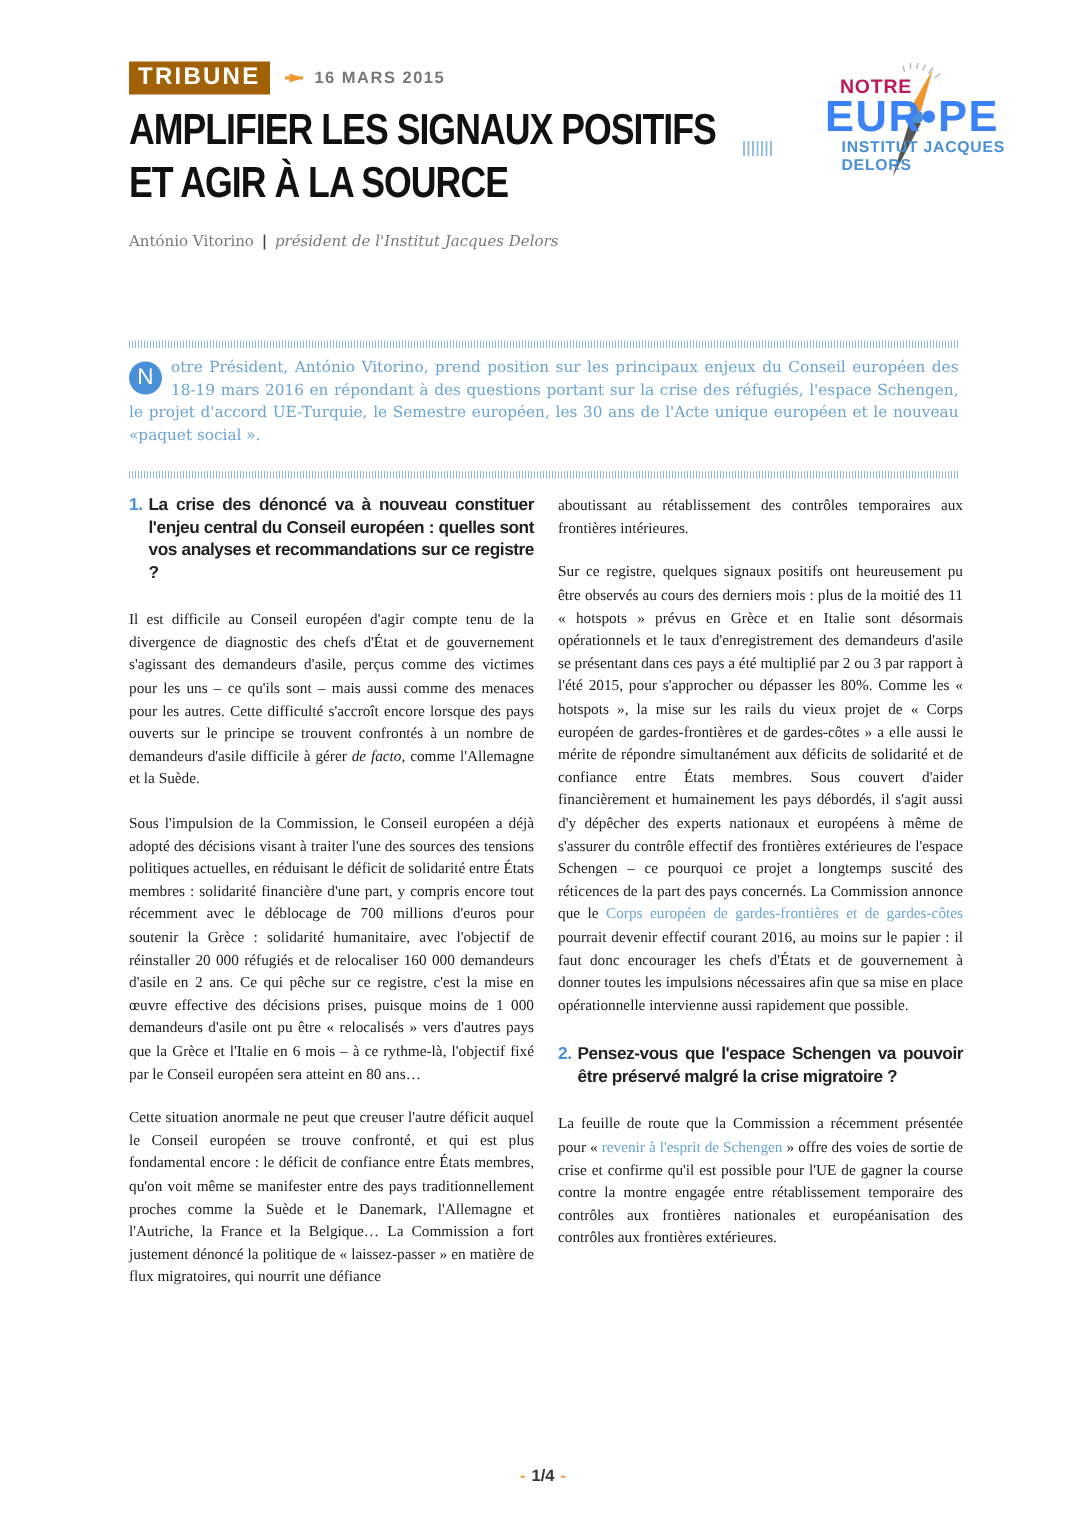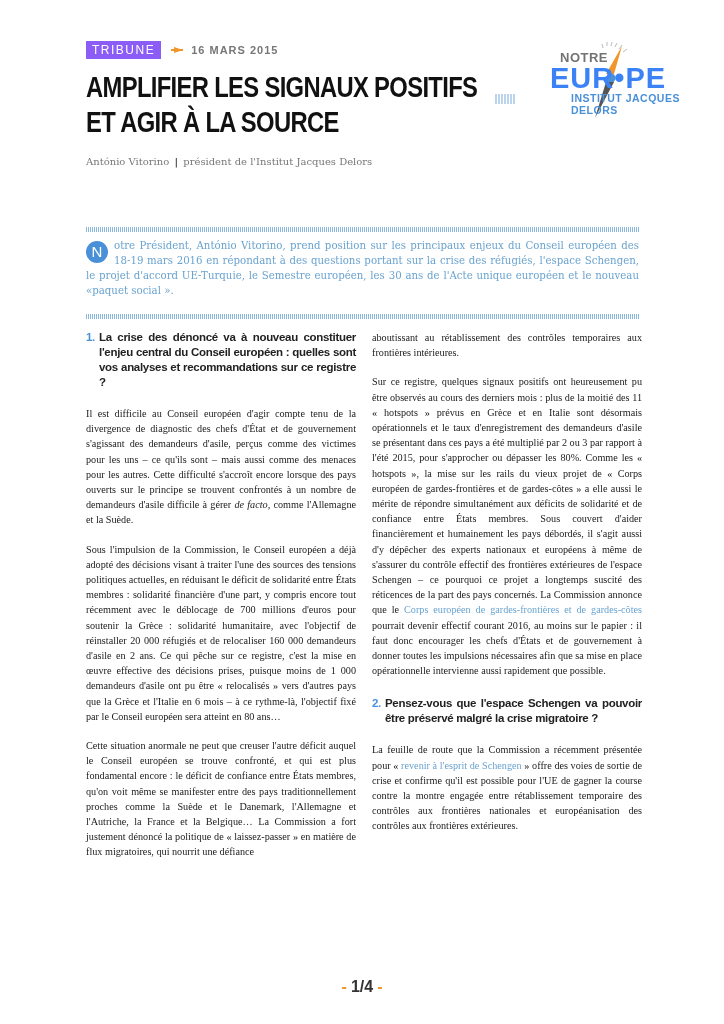--- a/index.html
+++ b/index.html
@@ -1,54 +1,54 @@
 <!DOCTYPE html>
 <html><head>
 <meta charset="utf-8">
 <style>
   html, body { margin: 0; padding: 0; background: #ffffff; }
   body { width: 724px; height: 1024px; position: relative; overflow: hidden; font-family: "DejaVu Serif", serif; color: #1a1a1a; }
 
   .header-top { position: absolute; left: 86px; top: 41px; display: flex; align-items: center; }
-  .tribune-tag { background: #8b5cf6; color: #fff; font-family: "Liberation Sans", sans-serif; font-weight: normal; font-size: 12px; letter-spacing: 1.5px; padding: 2px 6px 2px 6px; }
+  .tribune-tag { background: #a16207; color: #fff; font-family: "Liberation Sans", sans-serif; font-weight: bold; font-size: 16px; letter-spacing: 1.5px; padding: 2px 6px 2px 6px; }
   .date-arrow { width: 14px; height: 6px; margin-left: 10px; margin-right: 6px; position: relative; }
   .date-arrow::before { content: ""; position: absolute; left: 0; top: 2px; width: 12px; height: 2px; background: #f0962a; }
   .date-arrow::after { content: ""; position: absolute; left: 3px; top: 0; width: 0; height: 0; border-top: 3px solid transparent; border-bottom: 3px solid transparent; border-left: 9px solid #f0962a; }
   .date-text { font-family: "Liberation Sans", sans-serif; font-weight: bold; font-size: 11px; color: #777; letter-spacing: 1px; }
 
   .main-title { position: absolute; left: 86px; top: 70px; margin: 0; font-family: "Liberation Sans", sans-serif; font-weight: bold; font-size: 29px; line-height: 35px; color: #111; letter-spacing: -0.8px; transform: scaleX(0.82); transform-origin: left top; width: 520px; }
 
   .byline { position: absolute; left: 86px; top: 156px; font-size: 10px; color: #777; }
   .byline .author { font-weight: normal; }
   .byline .sep { color: #444; font-weight: bold; margin: 0 2px; }
-  .byline .role { }
+  .byline .role { font-style: italic; }
 
   .logo { position: absolute; left: 494px; top: 38px; width: 200px; height: 80px; }
-  .logo .notre { position: absolute; left: 66px; top: 12px; font-family: "Liberation Sans", sans-serif; font-weight: bold; font-size: 13px; color: #737373; letter-spacing: 0.5px; }
+  .logo .notre { position: absolute; left: 66px; top: 12px; font-family: "Liberation Sans", sans-serif; font-weight: bold; font-size: 13px; color: #be185d; letter-spacing: 0.5px; }
   .logo .europe { position: absolute; left: 56px; top: 24px; font-family: "Liberation Sans", sans-serif; font-weight: bold; font-size: 29px; color: #3b82f6; letter-spacing: 1px; }
   .logo .institut { position: absolute; left: 0px; top: 54px; font-family: "Liberation Sans", sans-serif; font-weight: bold; font-size: 10.5px; color: #4a90d9; letter-spacing: 0.5px; }
   .logo svg { position: absolute; left: 0; top: 0; }
 
   .dotted-rule { position: absolute; left: 86px; width: 553px; height: 5px; background-image: repeating-linear-gradient(to right, #8ab8de 0, #8ab8de 1px, transparent 1px, transparent 2px); }
   .rule-top { top: 227px; }
   .rule-bottom { top: 314px; }
 
   .intro { position: absolute; left: 86px; top: 238px; width: 553px; font-size: 10.2px; line-height: 15px; color: #6aa3cf; text-align: justify; }
   .dropcap { float: left; width: 22px; height: 22px; border-radius: 50%; background: #4a90d9; color: #fff; font-family: "Liberation Sans", sans-serif; font-size: 15px; line-height: 22px; text-align: center; margin: 3px 6px 0 0; }
 
   .col { position: absolute; top: 330px; width: 270px; font-size: 10.2px; line-height: 15.2px; text-align: justify; }
   .col-left { left: 86px; }
   .col-right { left: 372px; }
   .col p { margin: 0 0 14px 0; font-family: Liberation Serif, serif; }
 
   .question { font-family: "Liberation Sans", sans-serif; font-weight: bold; font-size: 11.5px; line-height: 15px; color: #222; margin: 0 0 16px 0; display: flex; letter-spacing: -0.3px; }
   .question .num { color: #4a90d9; margin-right: 4px; flex: 0 0 auto; }
   .link { color: #6aa3cf; }
 
-  .page-num { position: absolute; left: 0; width: 724px; top: 978px; text-align: center; font-family: "Liberation Sans", sans-serif; font-weight: bold; font-size: 16px; color: #333; }
+  .page-num { position: absolute; left: 0; width: 724px; top: 978px; text-align: center; font-family: "Liberation Sans", sans-serif; font-weight: bold; font-size: 11px; color: #333; }
   .page-num .dash { color: #f0962a; margin: 0 4px; }
 </style>
 </head>
 <body>
 
 <div class="header-top">
   <span class="tribune-tag">TRIBUNE</span>
   <span class="date-arrow"></span>
   <span class="date-text">16 MARS 2015</span>
 </div>
@@ -82,21 +82,21 @@
       <line x1="5" y1="56" x2="5" y2="66"></line>
       <line x1="8" y1="56" x2="8" y2="66"></line>
       <line x1="11" y1="56" x2="11" y2="66"></line>
       <line x1="14" y1="56" x2="14" y2="66"></line>
       <line x1="17" y1="56" x2="17" y2="66"></line>
       <line x1="20" y1="56" x2="20" y2="66"></line>
     </g>
   </svg>
   <span class="notre">NOTRE</span>
   <span class="europe">EUR•PE</span>
-  <span class="institut" style="left:36px;padding-left:41px;">INSTITUT  JACQUES DELORS</span>
+  <span class="institut" style="left:26px;padding-left:41px;">INSTITUT  JACQUES DELORS</span>
 </div>
 
 <div class="dotted-rule rule-top"></div>
 
 <div class="intro">
   <span class="dropcap">N</span>
   <span>otre Président, António Vitorino, prend position sur les principaux enjeux du Conseil européen des  18-19 mars 2016 en répondant à des questions portant sur la crise des réfugiés, l'espace Schengen, le projet d'accord UE-Turquie, le Semestre européen, les 30 ans de l'Acte unique européen et le nouveau «paquet social ».</span>
 </div>
 
 <div class="dotted-rule rule-bottom"></div>

